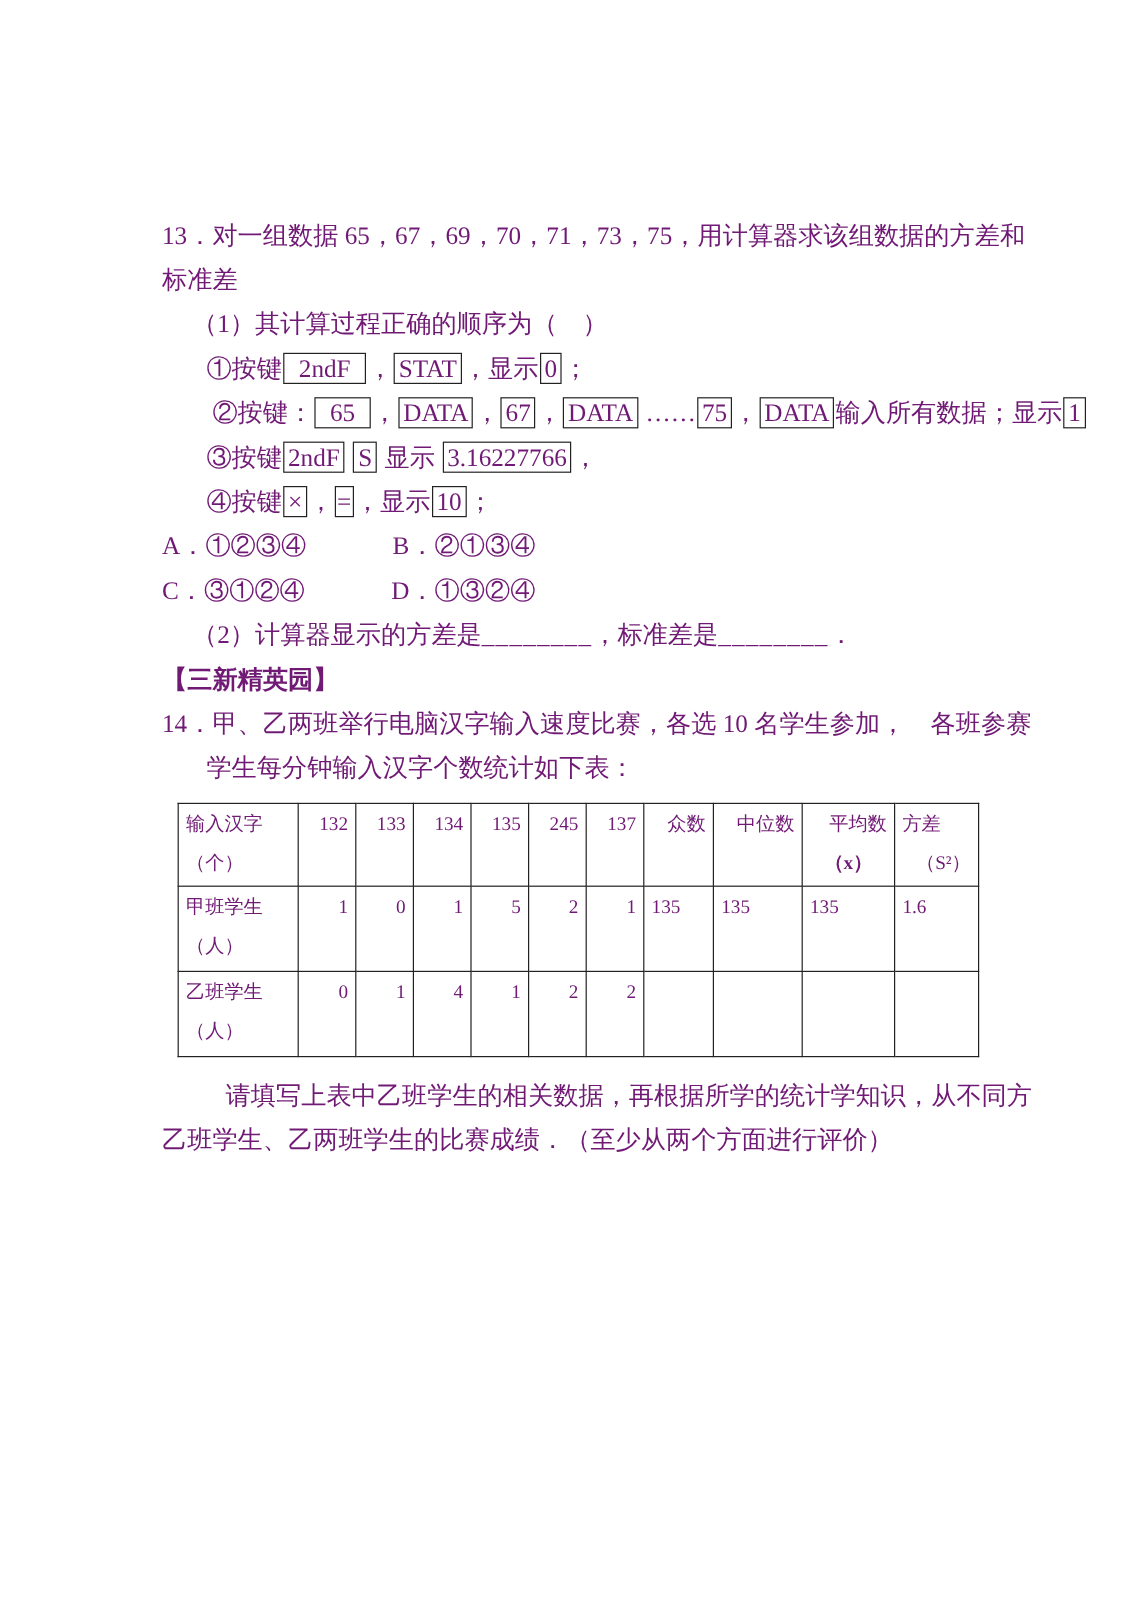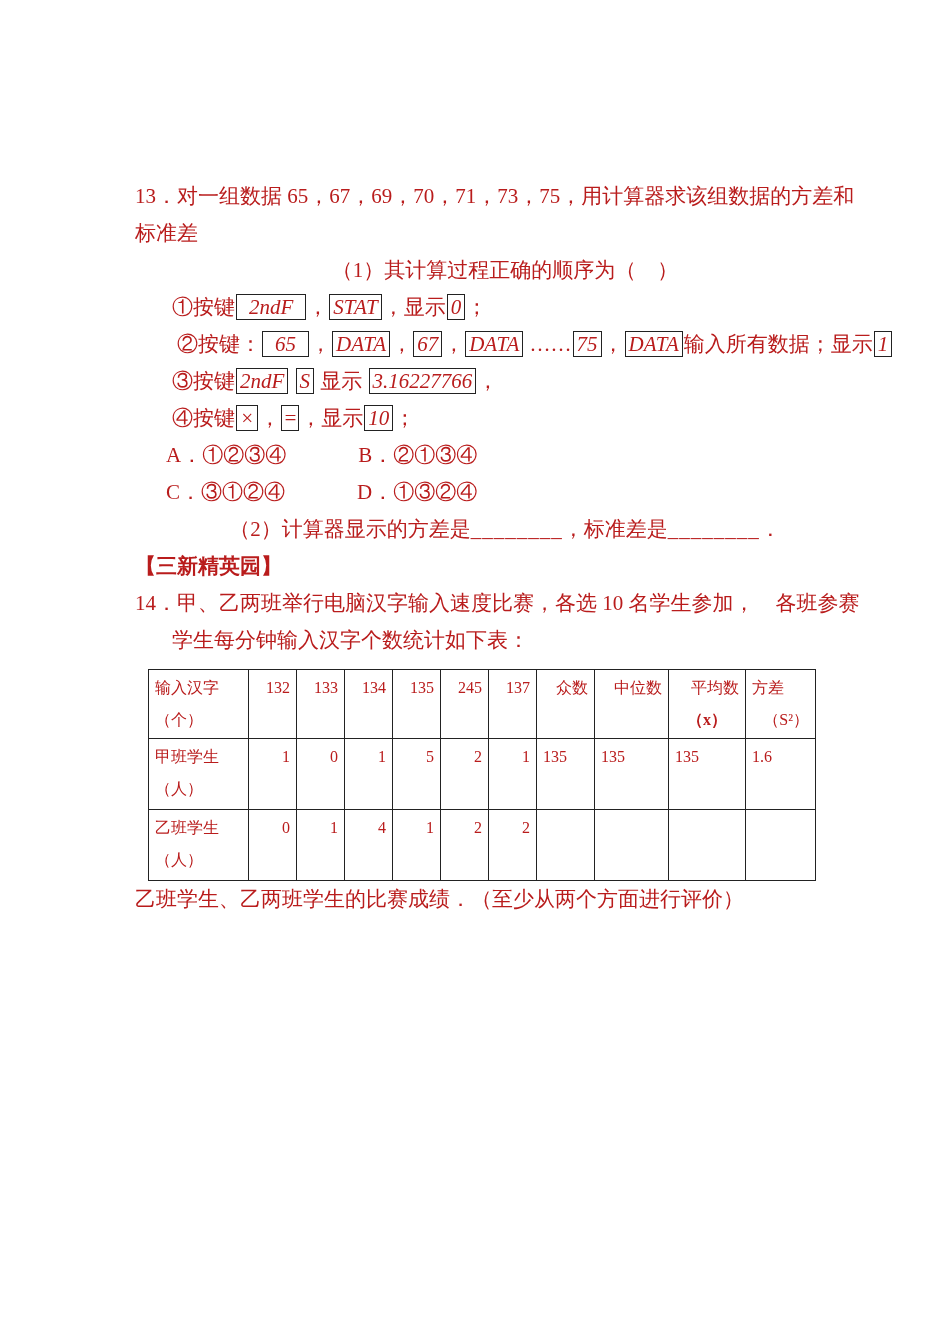--- a/index.html
+++ b/index.html
@@ -1,32 +1,32 @@
 <!DOCTYPE html>
 <html><head>
 <meta charset="utf-8">
 <style>
   html,body{margin:0;padding:0;background:#e8e8e8;}
   .page{
-    width:950px;height:1344px;margin:0 auto;background:#ffffff;color:#b91c1c;
+    width:950px;height:1344px;margin:0 auto;background:#ffffff;color:#701a75;
     font-family:"Liberation Serif","DejaVu Serif",serif;
     font-size:21px;position:relative;box-sizing:border-box;
     padding:178px 100px 0 135px;overflow:hidden;
   }
   .line{line-height:37px;white-space:nowrap;}
-  .ind1{margin-left:25px;text-align:center;}   
+  .ind1{margin-left:25px;}   
   .ind2{margin-left:37px;}   
   .ind2b{margin-left:42px;}  
   .negind{margin-left:-5px;} 
-  .indA{margin-left:31px;}   
+  .indA{margin-left:0;}   
   .indP{margin-left:53px;}   
   .seg{white-space:pre;margin-top:43px;}
   .key{
     display:inline-block;border:1.5px solid #222;padding:0 3px;
-    line-height:24px;margin:0 1px;vertical-align:baseline;white-space:pre;font-style:italic;
+    line-height:24px;margin:0 1px;vertical-align:baseline;white-space:pre;
   }
   .key.pad{padding:0 12px;}
   .key.narrow{padding:0 1px;}
   .bold{font-weight:bold;}
   .opt-b{margin-left:72px;}
   .blank{letter-spacing:1px;}
   table.stats{border-collapse:collapse;margin:10px 0 0 13px;table-layout:fixed;}
   table.stats td{
     border:1.5px solid #222;vertical-align:top;padding:2px 6px;
     font-weight:normal;line-height:32px;font-size:16px;overflow:hidden;
@@ -137,16 +137,17 @@
         <td class="c">2</td>
         <td class="c">2</td>
         <td class="lv"></td>
         <td class="lv"></td>
         <td class="lv"></td>
         <td class="lv"></td>
       </tr>
     </tbody>
       </table>
 
+    <div class="line indP closing">请填写上表中乙班学生的相关数据，再根据所学的统计学知识，从不同方</div>
     <div class="line">乙班学生、乙两班学生的比赛成绩．（至少从两个方面进行评价）</div>
   </div>
 
 </div>
 
 </body></html>

